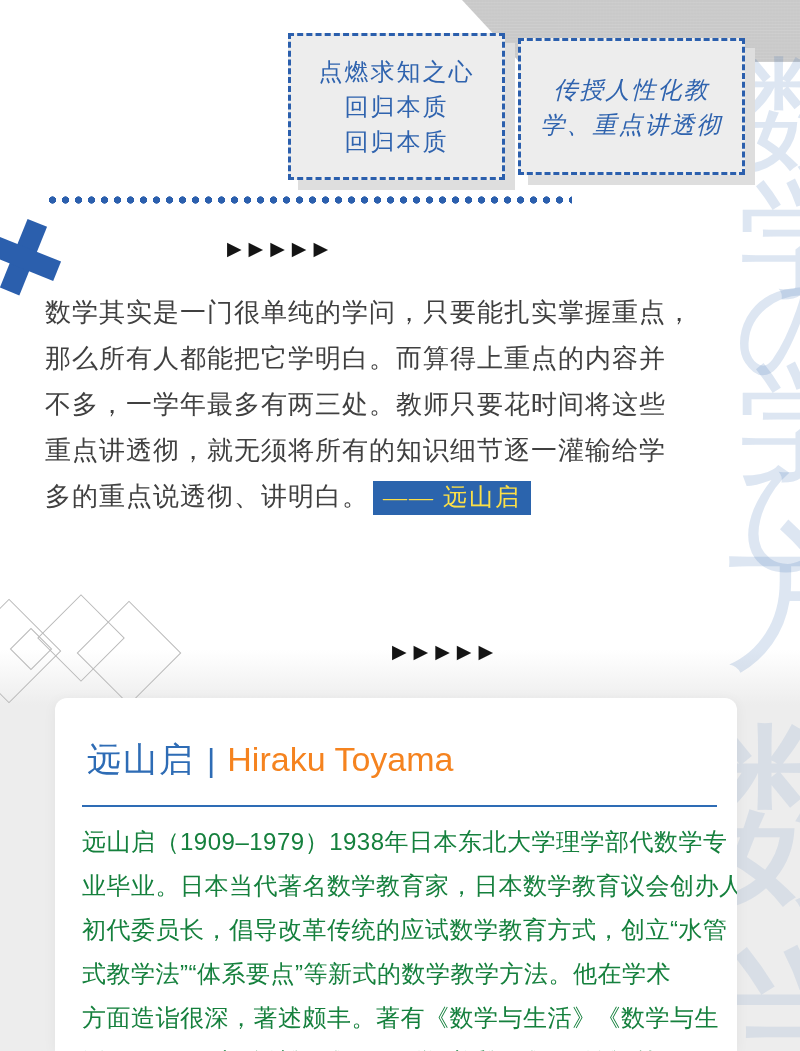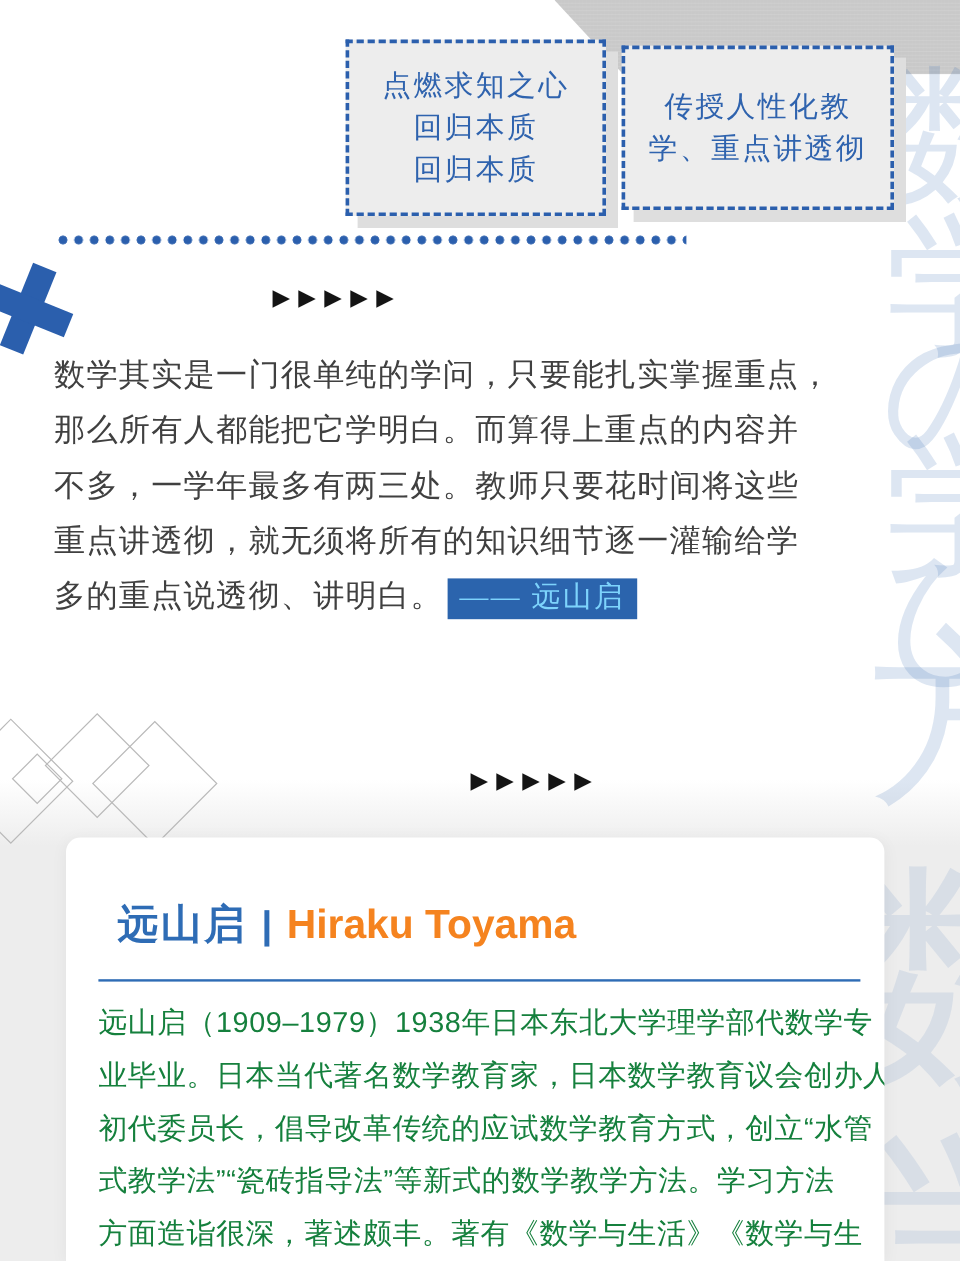--- a/index.html
+++ b/index.html
@@ -25,21 +25,21 @@
   
   .bottom-bg{position:absolute;left:0;top:650px;width:800px;height:401px;z-index:1;
     background:linear-gradient(180deg,rgba(237,237,237,0) 0px,#ededed 55px);}
 
   
   .fbox{position:absolute;z-index:3;background:#ededed;border:3px dashed #2b5fad;
     box-shadow:10px 10px 0 0 #dedede;display:flex;flex-direction:column;justify-content:center;
     align-items:center;box-sizing:border-box;}
   .fbox1{left:50px;top:38px;width:215px;height:137px;}
   .fbox2{left:288px;top:33px;width:217px;height:147px;justify-content:center;}
-  .fbox3{left:518px;top:38px;width:227px;height:137px;}
+  .fbox3{left:518px;top:38px;width:227px;height:137px;font-style:italic;}
   .fbox-line{color:#2f63ae;font-size:24px;line-height:35px;letter-spacing:2px;text-align:center;white-space:nowrap;}
 
   
   .dotted-sep{position:absolute;left:46px;top:196px;width:526px;height:8px;z-index:3;
     background-image:radial-gradient(circle,#2b5fad 3.4px,transparent 3.9px);
     background-size:13px 8px;background-repeat:repeat-x;}
 
   
   .plus{position:absolute;left:-14px;top:220px;width:74px;height:74px;z-index:3;transform:rotate(22deg);}
   .plus i{position:absolute;background:#2b5fad;display:block;}
@@ -47,35 +47,35 @@
   .plus .ph{left:0;top:26.5px;width:74px;height:21px;}
 
   
   .arrows{position:absolute;z-index:3;color:#141414;font-size:19px;letter-spacing:7px;white-space:nowrap;}
   .arrows1{left:227px;top:237px;}
   .arrows2{left:392px;top:640px;}
 
   
   .quote{position:absolute;left:45px;top:290px;width:640px;z-index:3;}
   .q-line{font-size:26px;line-height:46px;color:#404040;letter-spacing:1px;white-space:nowrap;font-family:Liberation Serif, serif;}
-  .badge{display:inline-block;background:#2b64ad;color:#7dd3fc;font-size:24px;line-height:30px;
+  .badge{display:inline-block;background:#2b64ad;color:#fde047;font-size:24px;line-height:30px;
     padding:1px 10px 3px 10px;margin-left:4px;letter-spacing:2px;vertical-align:baseline;}
 
   
   .diamond{position:absolute;border:1.5px solid #b9b9b9;transform:rotate(45deg);z-index:2;background:transparent;}
   .dia0{left:-28px;top:614px;width:72px;height:72px;}
   .dia1{left:16px;top:634px;width:28px;height:28px;}
   .dia2{left:50px;top:607px;width:60px;height:60px;}
   .dia3{left:92px;top:616px;width:72px;height:72px;}
 
   
   .card{position:absolute;left:55px;top:698px;width:682px;height:353px;z-index:4;background:#ffffff;
     border-radius:12px 12px 0 0;box-shadow:0 2px 14px rgba(0,0,0,0.05);box-sizing:border-box;
     padding:34px 27px 0 27px;overflow:hidden;}
-  .card-title{margin:16px;font-weight:700;white-space:nowrap;}
+  .card-title{margin:5px;font-weight:400;white-space:nowrap;}
   .t-cn{color:#2e6cb5;font-size:34px;letter-spacing:2px;}
   .t-sep{color:#2e6cb5;font-size:32px;margin:0 12px;}
   .t-en{color:#f5831f;font-size:34px;}
   .card-rule{margin-top:22px;width:635px;height:2px;background:#2e6cb5;}
   .bio{margin-top:13px;}
   .bio-line{font-size:24px;line-height:44px;color:#15803d;letter-spacing:0.5px;white-space:nowrap;}
 </style>
 </head>
 <body>
 
@@ -134,19 +134,19 @@
 
   <section class="card">
     <h2 class="card-title">
       <span class="t-cn">远山启</span><span class="t-sep">|</span><span class="t-en">Hiraku Toyama</span>
     </h2>
     <div class="card-rule"></div>
     <div class="bio">
         <div class="bio-line">远山启（1909–1979）1938年日本东北大学理学部代数学专</div>
         <div class="bio-line">业毕业。日本当代著名数学教育家，日本数学教育议会创办人、</div>
         <div class="bio-line">初代委员长，倡导改革传统的应试数学教育方式，创立“水管</div>
-        <div class="bio-line">式教学法”“瓷砖指导法”等新式的数学教学方法。学习方法</div>
+        <div class="bio-line">式教学法”“体系要点”等新式的数学教学方法。他在学术</div>
         <div class="bio-line">方面造诣很深，著述颇丰。著有《数学与生活》《数学与生</div>
         <div class="bio-line">活2——无限与连续》《现代数学对话》《函数论》等</div>
       </div>
   </section>
 
 </div>
 
 </body></html>

